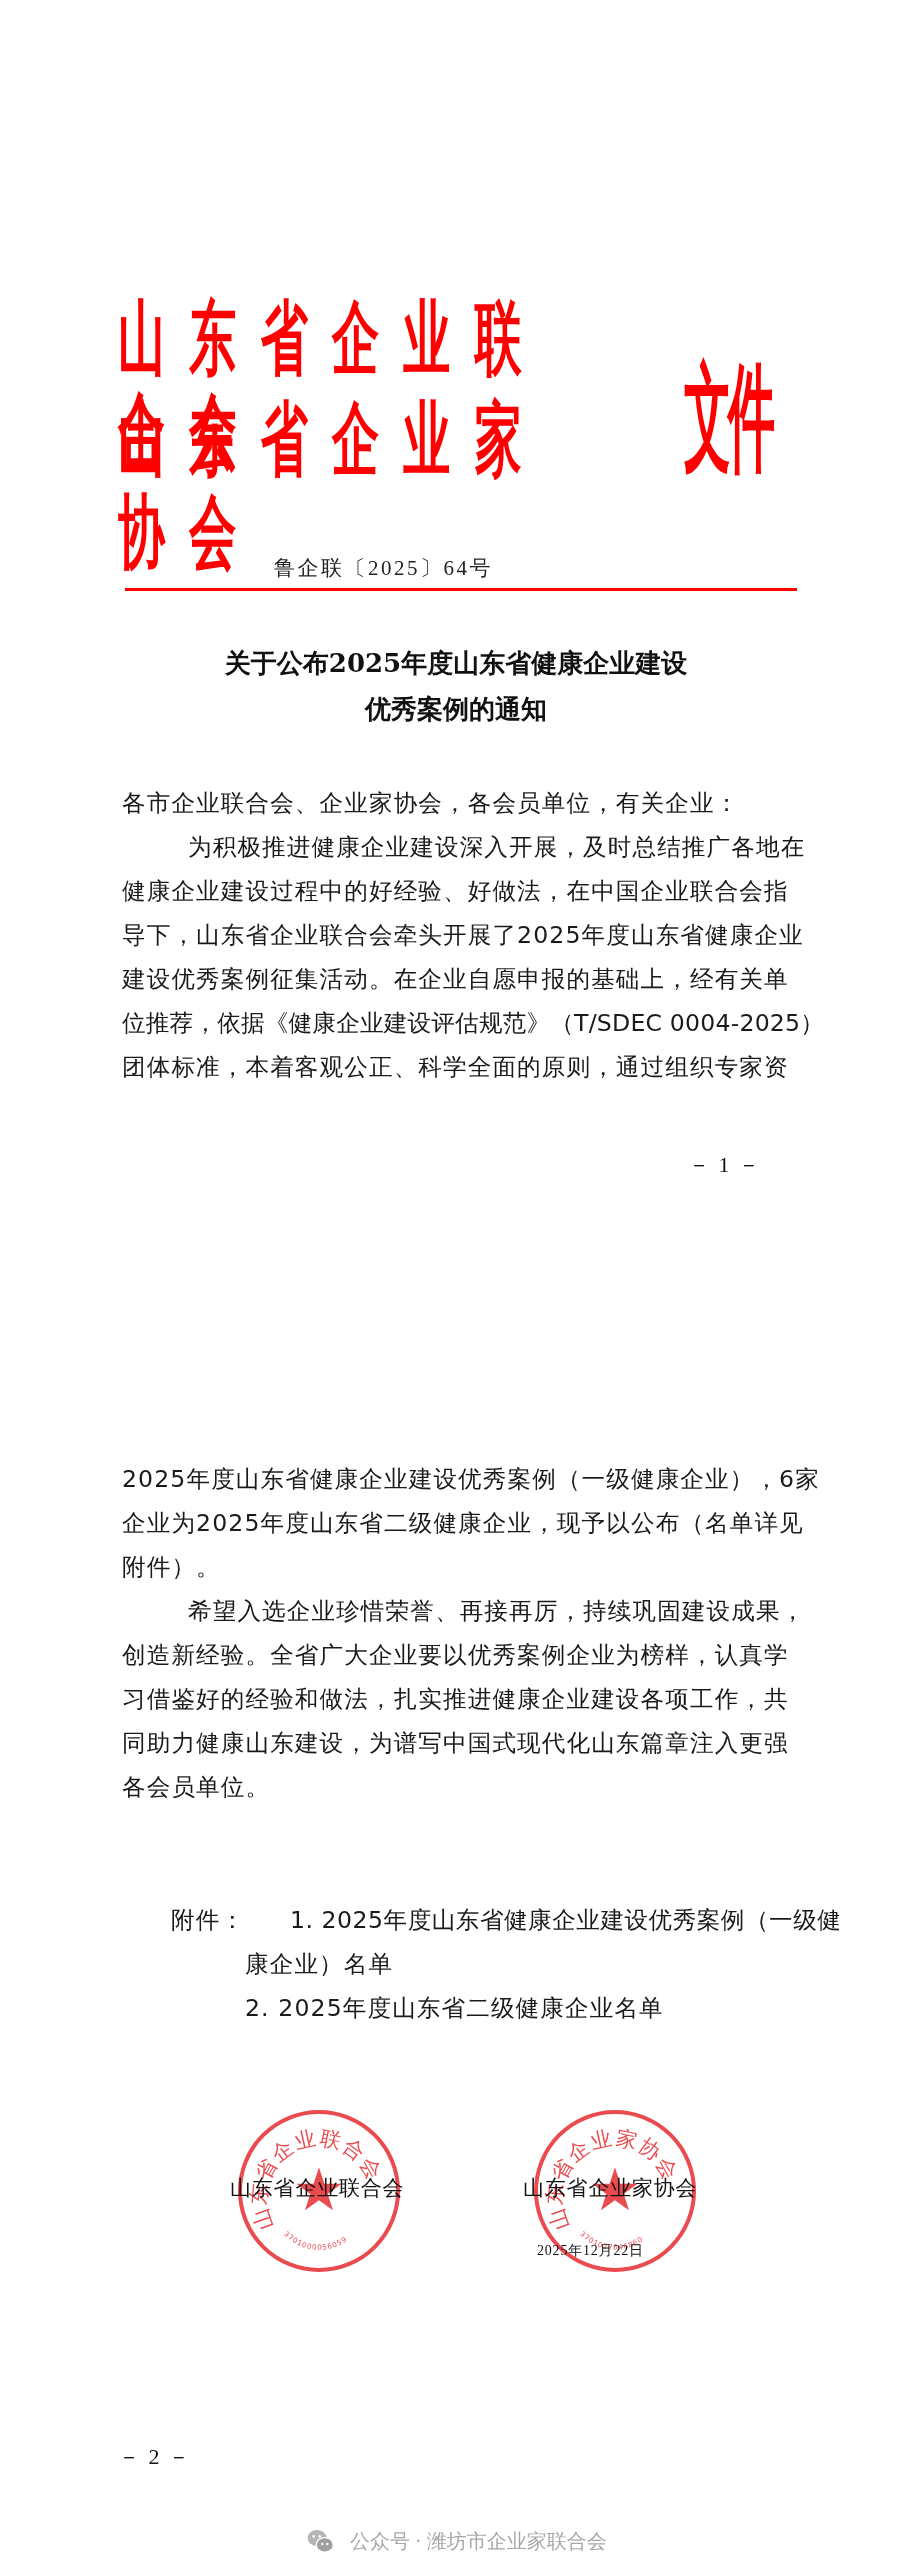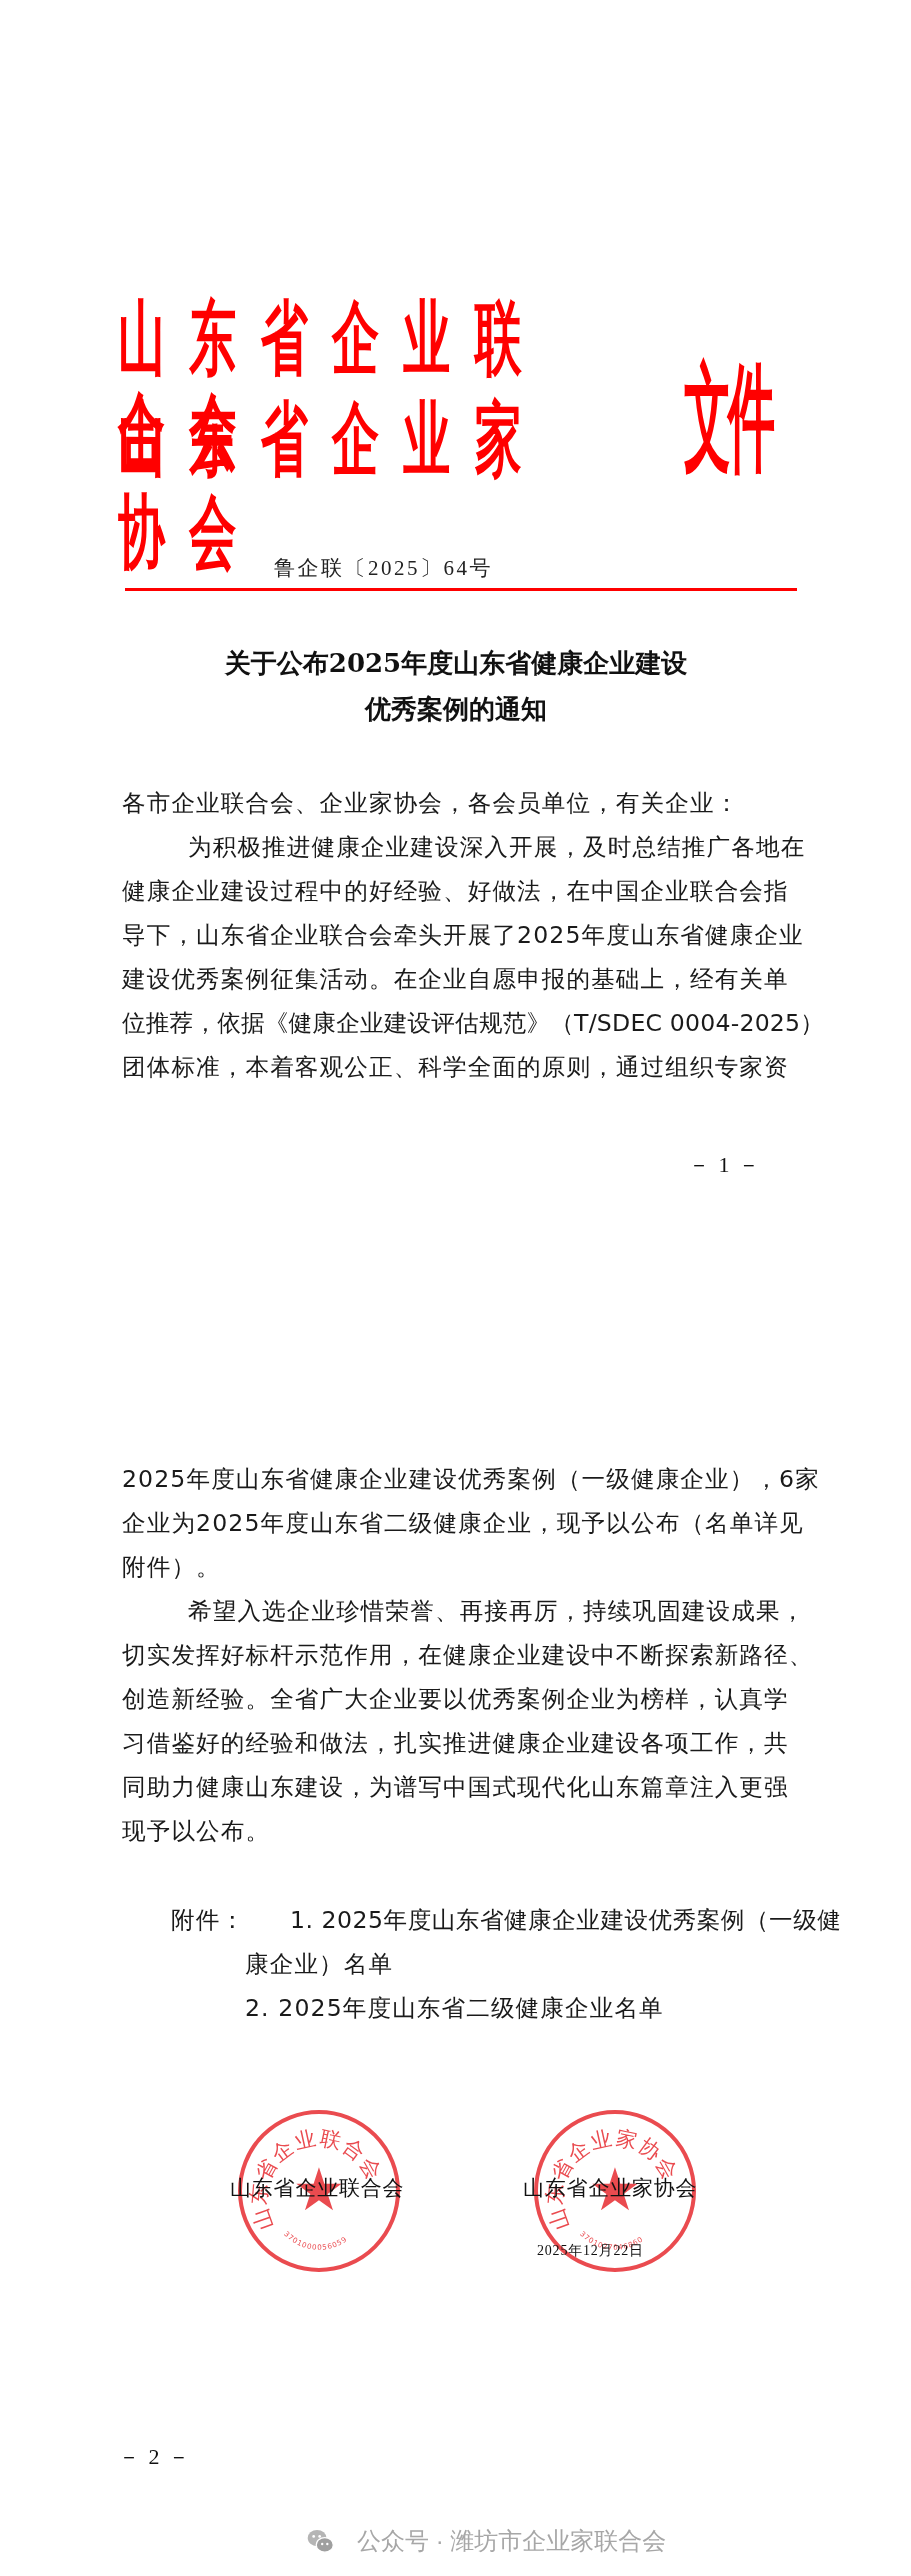--- a/index.html
+++ b/index.html
@@ -42,22 +42,22 @@
   }
   .stamp .arc {
     position: absolute; left: 0; top: 0; width: 100%; height: 100%;
   }
   .sig {
     position: absolute; font-family: "DejaVu Sans", sans-serif; font-size: 21px; color: #111;
     letter-spacing: 0.8px; white-space: nowrap;
   }
   .watermark {
     position: absolute; left: 306px; top: 2524px; height: 34px;
-    display: flex; align-items: center; gap: 22px;
-    font-family: Liberation Sans, sans-serif; font-size: 24px; color: #a7a7a7;
+    display: flex; align-items: center; gap: 15px;
+    font-family: Liberation Serif, serif; font-size: 20px; color: #a7a7a7;
   }
 </style>
 </head>
 <body>
 
 <div class="hdr-line" style="top:291px;">
   <span class="hdr-char">山</span><span class="hdr-char">东</span><span class="hdr-char">省</span><span class="hdr-char">企</span><span class="hdr-char">业</span><span class="hdr-char">联</span><span class="hdr-char">合</span><span class="hdr-char">会</span>
 </div>
 <div class="hdr-line" style="top:392px;">
   <span class="hdr-char">山</span><span class="hdr-char">东</span><span class="hdr-char">省</span><span class="hdr-char">企</span><span class="hdr-char">业</span><span class="hdr-char">家</span><span class="hdr-char">协</span><span class="hdr-char">会</span>
@@ -79,25 +79,24 @@
   <div style="letter-spacing:0.2px;text-align:right;">位推荐，依据《健康企业建设评估规范》（T/SDEC 0004-2025）</div>
   <div>团体标准，本着客观公正、科学全面的原则，通过组织专家资</div>
 </div>
 <div class="pageno" style="left:688px; top:1150px;">－1－</div>
 
 <div class="body" style="top:1457px;">
   <div>2025年度山东省健康企业建设优秀案例（一级健康企业），6家</div>
   <div>企业为2025年度山东省二级健康企业，现予以公布（名单详见</div>
   <div>附件）。</div>
   <div class="indent">希望入选企业珍惜荣誉、再接再厉，持续巩固建设成果，</div>
-  <div>切实发挥好标杆示范作用，在健康企业建设中不断探索新路径、</div>
   <div>创造新经验。全省广大企业要以优秀案例企业为榜样，认真学</div>
   <div>习借鉴好的经验和做法，扎实推进健康企业建设各项工作，共</div>
   <div>同助力健康山东建设，为谱写中国式现代化山东篇章注入更强</div>
-  <div>现予以公布。</div>
+  <div>各会员单位。</div>
 </div>
 
 <div class="body" style="top:1898px; left:171px;">附件：</div>
 <div class="body" style="top:1898px; left:245px; letter-spacing:0.5px;margin-left:45px;">1. 2025年度山东省健康企业建设优秀案例（一级健</div>
 <div class="body" style="top:1942px; left:245px;">康企业）名单</div>
 <div class="body" style="top:1986px; left:245px;">2. 2025年度山东省二级健康企业名单</div>
 
 <div class="stamp" style="left:238px; top:2110px;">
   <svg class="arc" viewBox="0 0 192 192">
     <defs>

